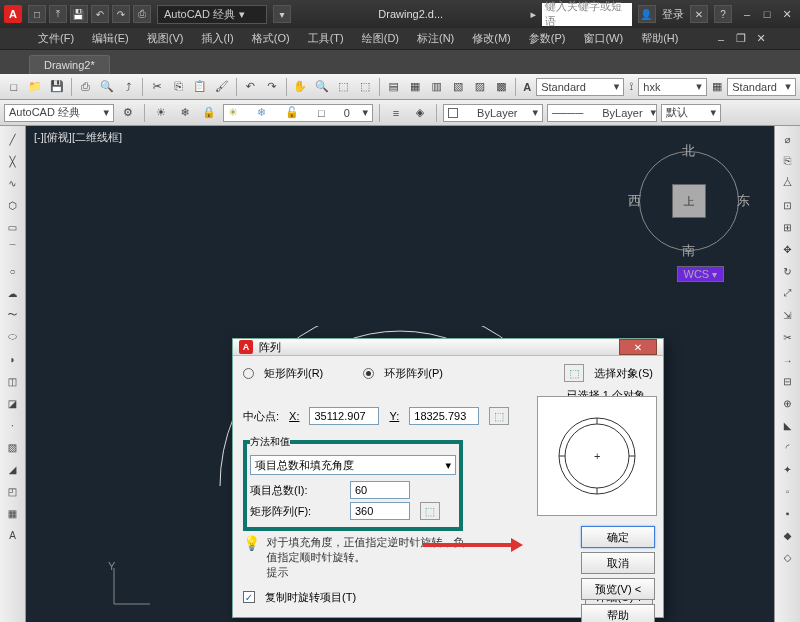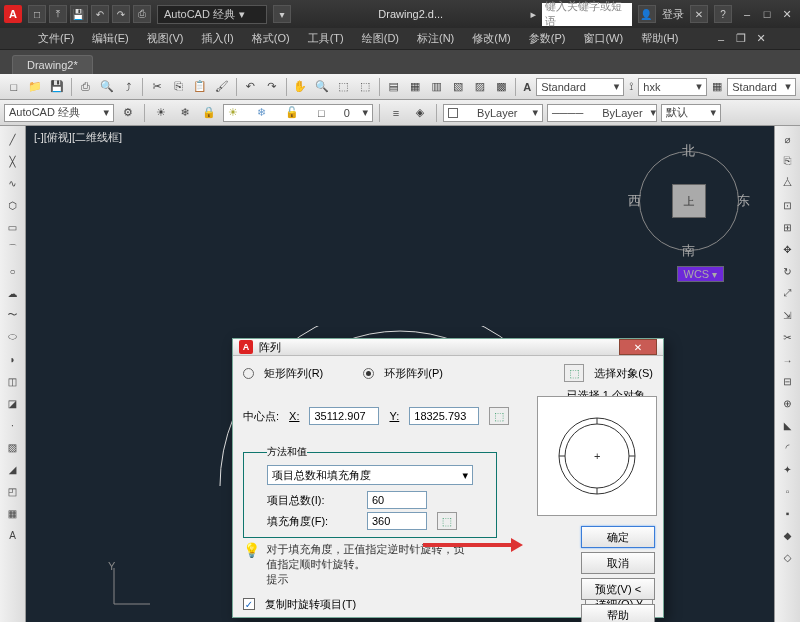--- a/index.html
+++ b/index.html
@@ -7,21 +7,21 @@
 .titlebar{height:28px;background:linear-gradient(#3a3a3a,#2a2a2a);display:flex;align-items:center;color:#ccc;padding:0 4px;gap:6px}
 .logo{width:18px;height:18px;background:#d22;border-radius:2px;display:flex;align-items:center;justify-content:center;color:#fff;font-weight:bold}
 .qat{display:flex;gap:3px}
 .qat-btn{width:18px;height:18px;background:#444;border:1px solid #555;display:flex;align-items:center;justify-content:center;color:#ccc;font-size:10px}
 .ws-dd{background:#222;border:1px solid #555;padding:1px 6px;color:#ccc;display:flex;align-items:center;gap:4px}
 .searchbox{background:#fff;width:90px;height:23px;color:#888;padding:0 3px;display:flex;align-items:center;font-size:10px}
 .win-btns{margin-left:auto;display:flex;gap:2px}
 .win-btn{width:18px;height:16px;display:flex;align-items:center;justify-content:center;color:#ccc}
 .menubar{height:22px;background:#333;display:flex;align-items:center;padding:0 30px;gap:2px;border-bottom:1px solid #222}
 .menu-item{padding:2px 8px;color:#ccc}
-.tabbar{height:24px;background:#444;display:flex;align-items:flex-end;padding-left:12px}
+.tabbar{height:24px;background:#444;display:flex;align-items:flex-end;padding-left:29px}
 .tab{background:#555;color:#ddd;padding:3px 14px;border-radius:3px 3px 0 0;border:1px solid #666;border-bottom:none}
 .toolbar{height:26px;background:linear-gradient(#f5f5f5,#dcdcdc);border-bottom:1px solid #999;display:flex;align-items:center;padding:0 4px;gap:2px}
 .tb-btn{width:20px;height:20px;border:1px solid transparent;display:flex;align-items:center;justify-content:center;font-size:11px;color:#444}
 .tb-sep{width:1px;height:18px;background:#aaa;margin:0 2px}
 .tb-dd{background:#fff;border:1px solid #999;padding:1px 4px;color:#444;display:flex;align-items:center;gap:8px;height:18px}
 .propbar{height:26px;background:linear-gradient(#f0f0f0,#d8d8d8);border-bottom:1px solid #999;display:flex;align-items:center;padding:0 4px;gap:4px}
 .workarea{position:relative;height:calc(622px - 28px - 22px - 24px - 26px - 26px);background:#1a2530;display:flex}
 .vtool{width:26px;background:linear-gradient(90deg,#f0f0f0,#dcdcdc);border-right:1px solid #999;display:flex;flex-direction:column;padding:2px}
 .vtool.right{border-right:none;border-left:1px solid #999}
 .vt-btn{width:20px;height:20px;margin:1px auto;display:flex;align-items:center;justify-content:center;font-size:10px;color:#444}
@@ -275,32 +275,32 @@
 
     <div class="dlg-row">
       <span>中心点:</span>
       <span style="text-decoration:underline">X:</span>
       <span class="fld" style="width:70px">35112.907</span>
       <span style="text-decoration:underline">Y:</span>
       <span class="fld" style="width:70px">18325.793</span>
       <div class="pickbtn">⬚</div>
     </div>
 
-    <fieldset style="border:1px solid #0f766e;padding:4px 23px;width:218px;margin-top:20px">
+    <fieldset style="border:4px solid #0f766e;padding:4px 3px;width:218px;margin-top:10px">
       <legend style="font-size:10px">方法和值</legend>
       <div class="combo" style="width:206px;margin:2px 0 6px">
         <span>项目总数和填充角度</span>
           <span>▾</span>
       </div>
       <div class="dlg-row" style="margin-bottom:3px">
           <span style="width:90px">项目总数(I):</span>
           <span class="fld" style="width:60px">60</span>
         </div>
       <div class="dlg-row" style="margin-bottom:3px">
-          <span style="width:90px">填充角度(F):</span>
+          <span style="width:90px">矩形阵列(F):</span>
           <span class="fld" style="width:60px">360</span>
           <div class="pickbtn">⬚</div>
         </div>
     </fieldset>
 
     <div class="tip-row">
       <span class="bulb">💡</span>
       <div>
         <div style="width:200px">对于填充角度，正值指定逆时针旋转，负值指定顺时针旋转。</div>
         <div>提示</div>

